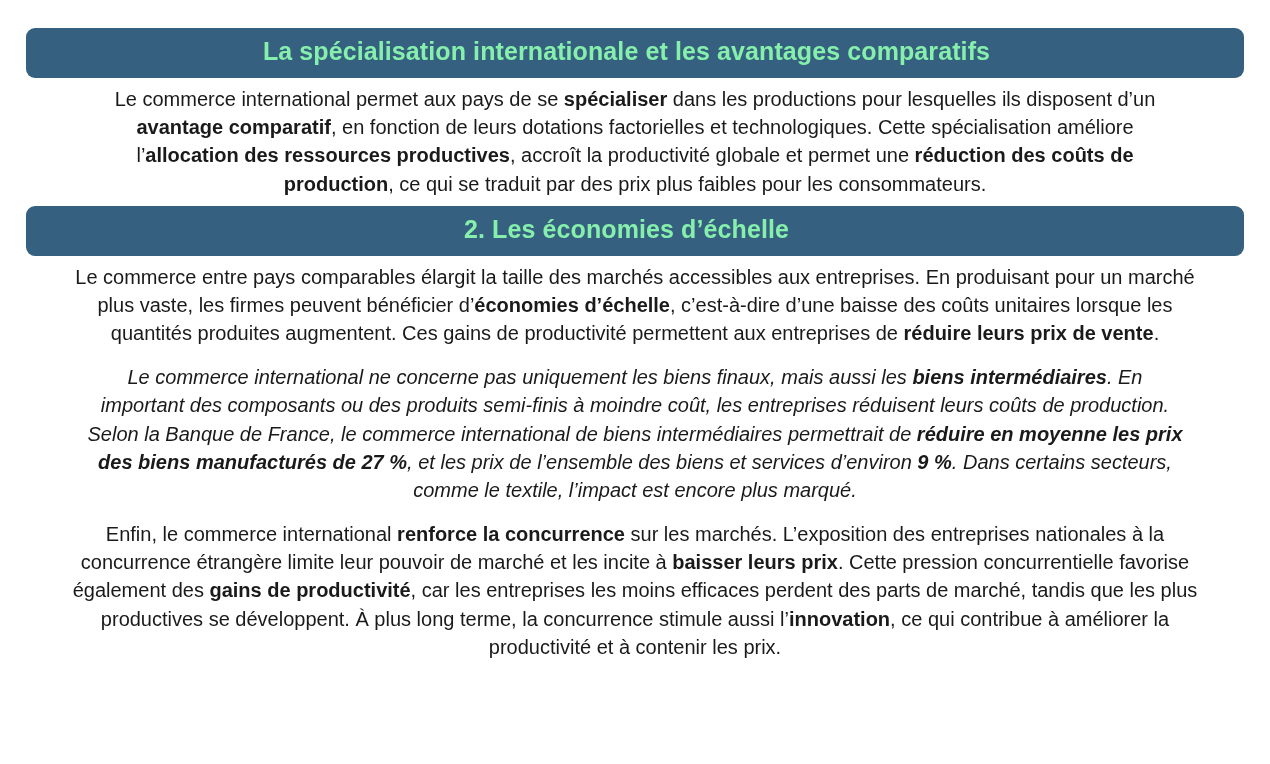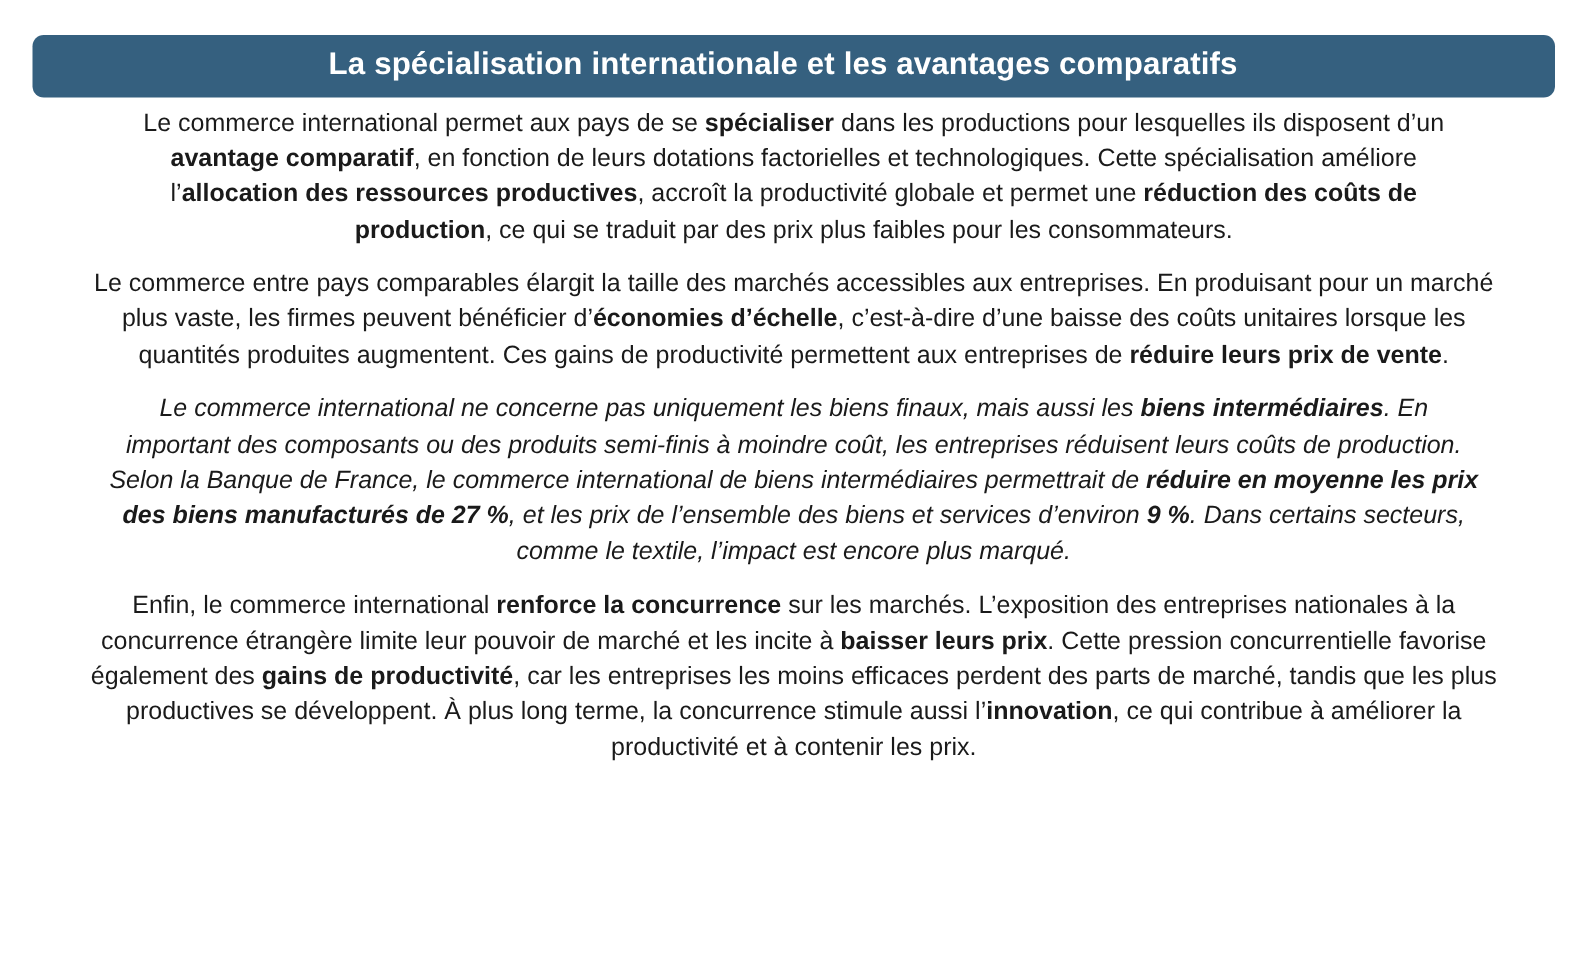--- a/index.html
+++ b/index.html
@@ -20,21 +20,21 @@
     box-sizing: border-box;
     padding: 28px 26px 0 26px;
     display: flex;
     flex-direction: column;
   }
   .section {
     display: block;
   }
   .section-header {
     background: #35607f;
-    color: #ffffff;
+    color: #86efac;
     border-radius: 9px;
     text-align: center;
     font-size: 25px;
     font-weight: bold;
     letter-spacing: 0.1px;
     padding: 10px 33px 12px 16px;
     box-sizing: border-box;
     line-height: 1.1;
   }
   .section-body {
@@ -57,20 +57,21 @@
 <body>
 
 <div class="page">
 
   <div class="section s1">
     <div class="section-header">La spécialisation internationale et les avantages comparatifs</div>
     <div class="section-body">Le commerce international permet aux pays de se <b>spécialiser</b> dans les productions pour lesquelles ils disposent d’un <b>avantage comparatif</b>, en fonction de leurs dotations factorielles et technologiques. Cette spécialisation améliore l’<b>allocation des ressources productives</b>, accroît la productivité globale et permet une <b>réduction des coûts de production</b>, ce qui se traduit par des prix plus faibles pour les consommateurs.</div>
   </div>
 
   <div class="section s2">
+    <div class="section-header">2. Les économies d’échelle</div>
     <div class="section-body">Le commerce entre pays comparables élargit la taille des marchés accessibles aux entreprises. En produisant pour un marché plus vaste, les firmes peuvent bénéficier d’<b>économies d’échelle</b>, c’est-à-dire d’une baisse des coûts unitaires lorsque les quantités produites augmentent. Ces gains de productivité permettent aux entreprises de <b>réduire leurs prix de vente</b>.</div>
   </div>
 
   <div class="section s3">
     <div class="section-body">Le commerce international ne concerne pas uniquement les biens finaux, mais aussi les <b>biens intermédiaires</b>. En important des composants ou des produits semi-finis à moindre coût, les entreprises réduisent leurs coûts de production. Selon la Banque de France, le commerce international de biens intermédiaires permettrait de <b>réduire en moyenne les prix des biens manufacturés de 27 %</b>, et les prix de l’ensemble des biens et services d’environ <b>9 %</b>. Dans certains secteurs, comme le textile, l’impact est encore plus marqué.</div>
   </div>
 
   <div class="section s4">
     <div class="section-body">Enfin, le commerce international <b>renforce la concurrence</b> sur les marchés. L’exposition des entreprises nationales à la concurrence étrangère limite leur pouvoir de marché et les incite à <b>baisser leurs prix</b>. Cette pression concurrentielle favorise également des <b>gains de productivité</b>, car les entreprises les moins efficaces perdent des parts de marché, tandis que les plus productives se développent. À plus long terme, la concurrence stimule aussi l’<b>innovation</b>, ce qui contribue à améliorer la productivité et à contenir les prix.</div>
   </div>

